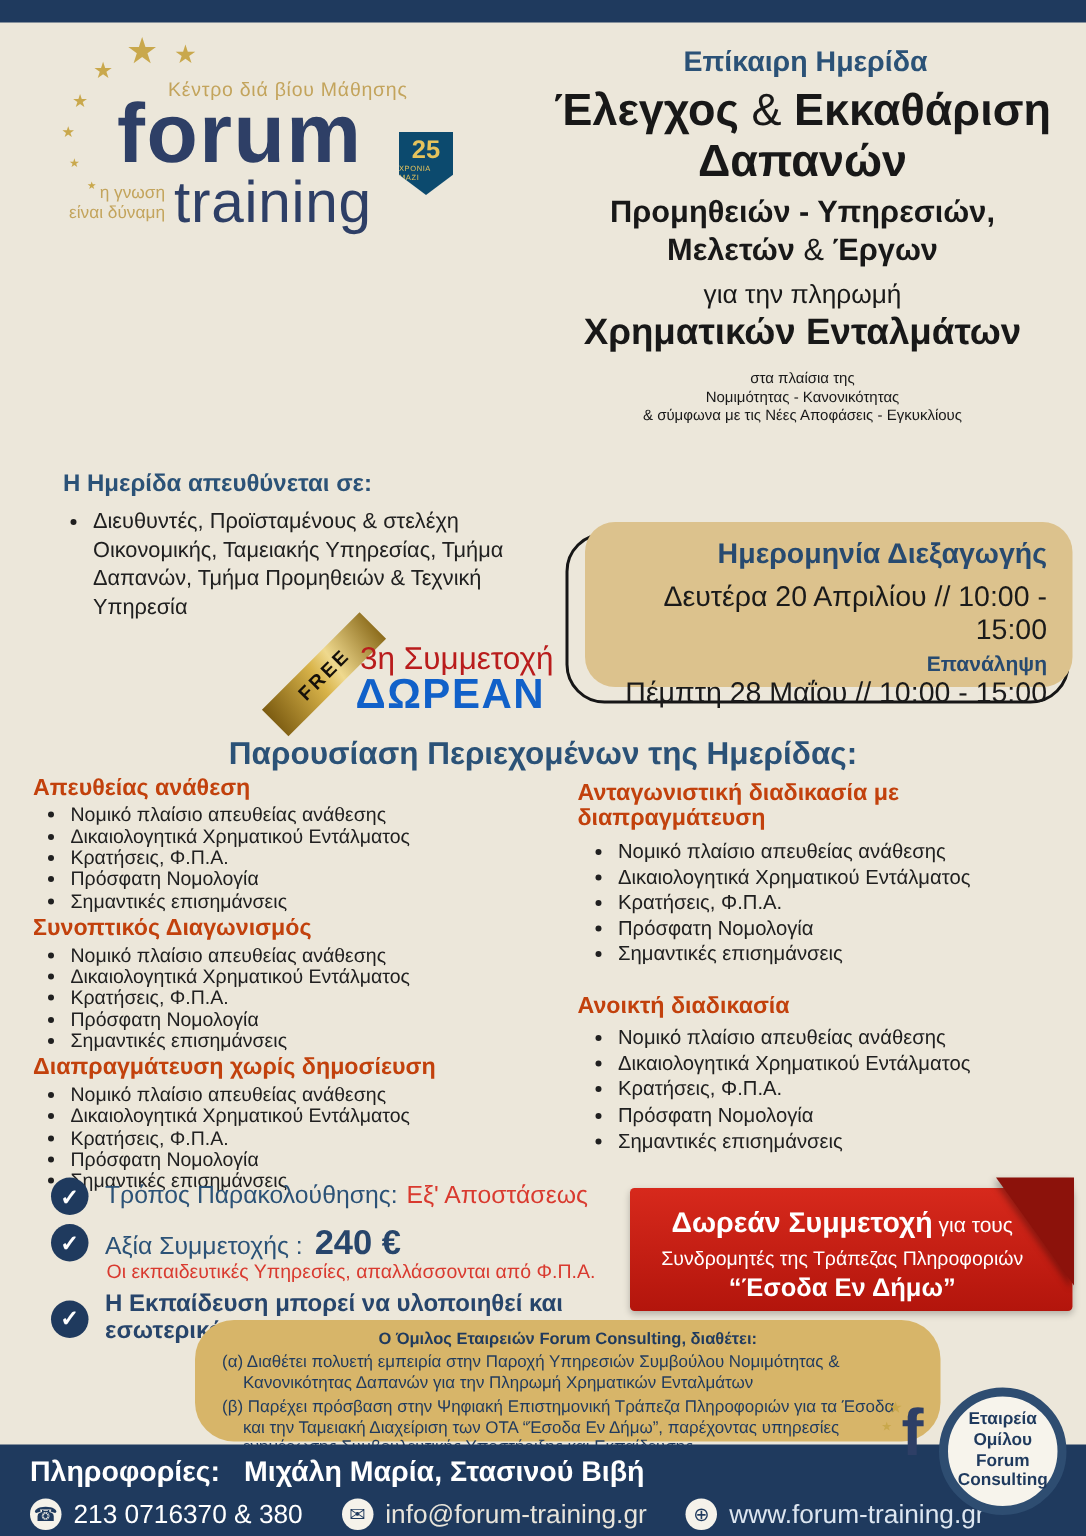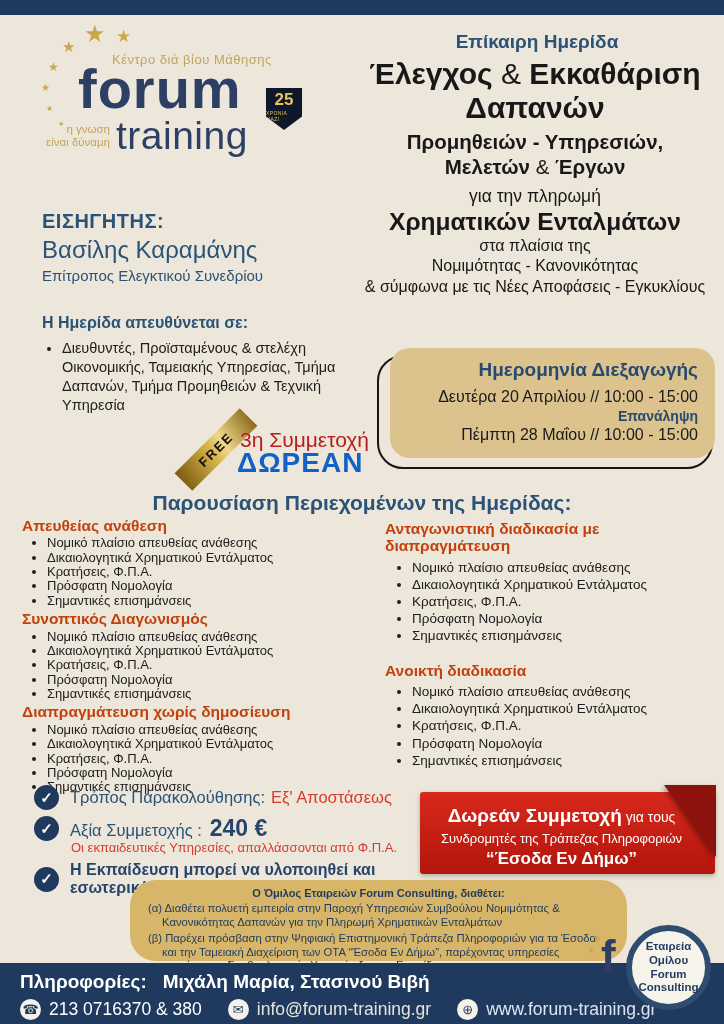--- a/index.html
+++ b/index.html
@@ -7,48 +7,48 @@
   .page{position:relative;width:724px;height:1024px;background:#ece7da;overflow:hidden;margin:0 auto;}
   .topbar{position:absolute;top:0;left:0;right:0;height:15px;background:#1f3a5e;}
 
   
   .logo{position:absolute;left:36px;top:24px;width:270px;height:130px;}
   .star{position:absolute;color:#c9a84c;}
   .tagline-top{position:absolute;left:76px;top:28px;color:#c3a45c;font-size:13px;letter-spacing:.5px;}
   .brand-forum{position:absolute;left:42px;top:32px;color:#2e3f66;font-size:56px;font-weight:bold;letter-spacing:1px;}
   .tagline-left{position:absolute;left:0px;top:99px;color:#c3a45c;font-size:11.5px;text-align:right;width:74px;line-height:1.15;}
   .brand-training{position:absolute;left:80px;top:90px;color:#2e3f66;font-size:39px;font-weight:normal;letter-spacing:.5px;}
-  .badge25{position:absolute;left:230px;top:64px;width:36px;height:42px;background:#0f172a;clip-path:polygon(0 0,100% 0,100% 68%,50% 100%,0 68%);display:flex;flex-direction:column;align-items:center;padding-top:3px;box-sizing:border-box;}
+  .badge25{position:absolute;left:230px;top:64px;width:36px;height:42px;background:#0c4a6e;clip-path:polygon(0 0,100% 0,100% 68%,50% 100%,0 68%);display:flex;flex-direction:column;align-items:center;padding-top:3px;box-sizing:border-box;}
   .badge25 .b25{color:#e6c35c;font-size:17px;font-weight:bold;line-height:1;}
   .badge25 .btxt{color:#e6c35c;font-size:5px;margin-top:2px;letter-spacing:.4px;}
 
   
   .kicker{position:absolute;left:350px;width:374px;top:31px;text-align:center;color:#2b5277;font-weight:bold;font-size:19px;}
   .title-block{position:absolute;left:346px;width:378px;top:57px;text-align:center;color:#181818;}
   .tl1{font-size:30px;font-weight:bold;line-height:1.13;}
   .tl1 .amp,.sub .amp{font-weight:400;}
   .sub{font-size:20.5px;font-weight:bold;line-height:1.22;margin-top:4px;}
   .connector{font-size:17.5px;margin-top:7px;}
   .tl3{font-size:24.5px;font-weight:bold;margin-top:1px;}
-  .context{font-size:16px;line-height:1.28;}
+  .context{font-size:10px;line-height:1.28;margin-top:11px;}
 
   
   .speaker{position:absolute;left:42px;top:210px;color:#2b5277;}
   .speaker-label{font-size:20px;font-weight:bold;letter-spacing:.5px;}
   .speaker-name{font-size:24px;margin-top:3px;}
   .speaker-title{font-size:15px;margin-top:3px;}
   .audience{position:absolute;left:42px;top:314px;width:310px;}
   .audience-h{font-size:16px;font-weight:bold;color:#2b5277;}
   .audience ul{margin:7px 0 0;padding-left:20px;font-size:14.5px;color:#202020;line-height:1.32;}
 
   
   .datebox-outline{position:absolute;left:377px;top:355px;width:332px;height:110px;border:2.5px solid #161616;border-radius:26px;background:transparent;}
   .datebox{position:absolute;left:390px;top:348px;width:325px;height:110px;background:#dcc28d;border-radius:20px;text-align:right;padding:11px 17px 0 0;box-sizing:border-box;}
   .date-h{color:#274a70;font-size:19px;font-weight:bold;}
-  .date-line{color:#1a1a1a;font-size:16px;margin-top:7px;}
+  .date-line{color:#1a1a1a;font-size:19px;margin-top:7px;}
   .date-repeat{color:#274a70;font-size:14px;font-weight:bold;margin-top:2px;}
 
   
   .ribbon{position:absolute;left:170px;top:437px;width:92px;height:25px;transform:rotate(-45deg);background:linear-gradient(100deg,#7a5a10 0%,#d9b44a 45%,#efd98e 60%,#8a6a1a 100%);display:flex;align-items:center;justify-content:center;color:#15100a;font-weight:bold;font-size:13px;letter-spacing:2px;}
   .free-l1{position:absolute;left:240px;top:428px;font-size:21px;color:#b91c1c;}
   .free-l2{position:absolute;left:237px;top:447px;font-size:28px;font-weight:bold;color:#1161c9;letter-spacing:1px;}
 
   
   .agenda-h{position:absolute;left:0;right:0;top:491px;text-align:center;font-size:21px;font-weight:bold;color:#2b5277;}
   .col-left{position:absolute;left:22px;top:517px;width:352px;}
@@ -136,25 +136,20 @@
     <div class="sub" style="margin-top:0;"><span>Μελετών</span> <span class="amp">&amp;</span> <span>Έργων</span></div>
     <div class="connector">για την πληρωμή</div>
     <div class="tl3">Χρηματικών Ενταλμάτων</div>
     <div class="context">
       <div>στα πλαίσια της</div>
       <div>Νομιμότητας - Κανονικότητας</div>
       <div>&amp; σύμφωνα με τις Νέες Αποφάσεις - Εγκυκλίους</div>
     </div>
   </div>
 
-  <div class="speaker">
-    <div class="speaker-label">ΕΙΣΗΓΗΤΗΣ:</div>
-    <div class="speaker-name">Βασίλης Καραμάνης</div>
-    <div class="speaker-title">Επίτροπος Ελεγκτικού Συνεδρίου</div>
-  </div>
 
   <div class="audience">
     <div class="audience-h">Η Ημερίδα απευθύνεται σε:</div>
     <ul>
         <li>Διευθυντές, Προϊσταμένους &amp; στελέχη Οικονομικής, Ταμειακής Υπηρεσίας, Τμήμα Δαπανών, Τμήμα Προμηθειών &amp; Τεχνική Υπηρεσία</li>
       </ul>
   </div>
 
   <div class="datebox-outline"></div>
   <div class="datebox">

